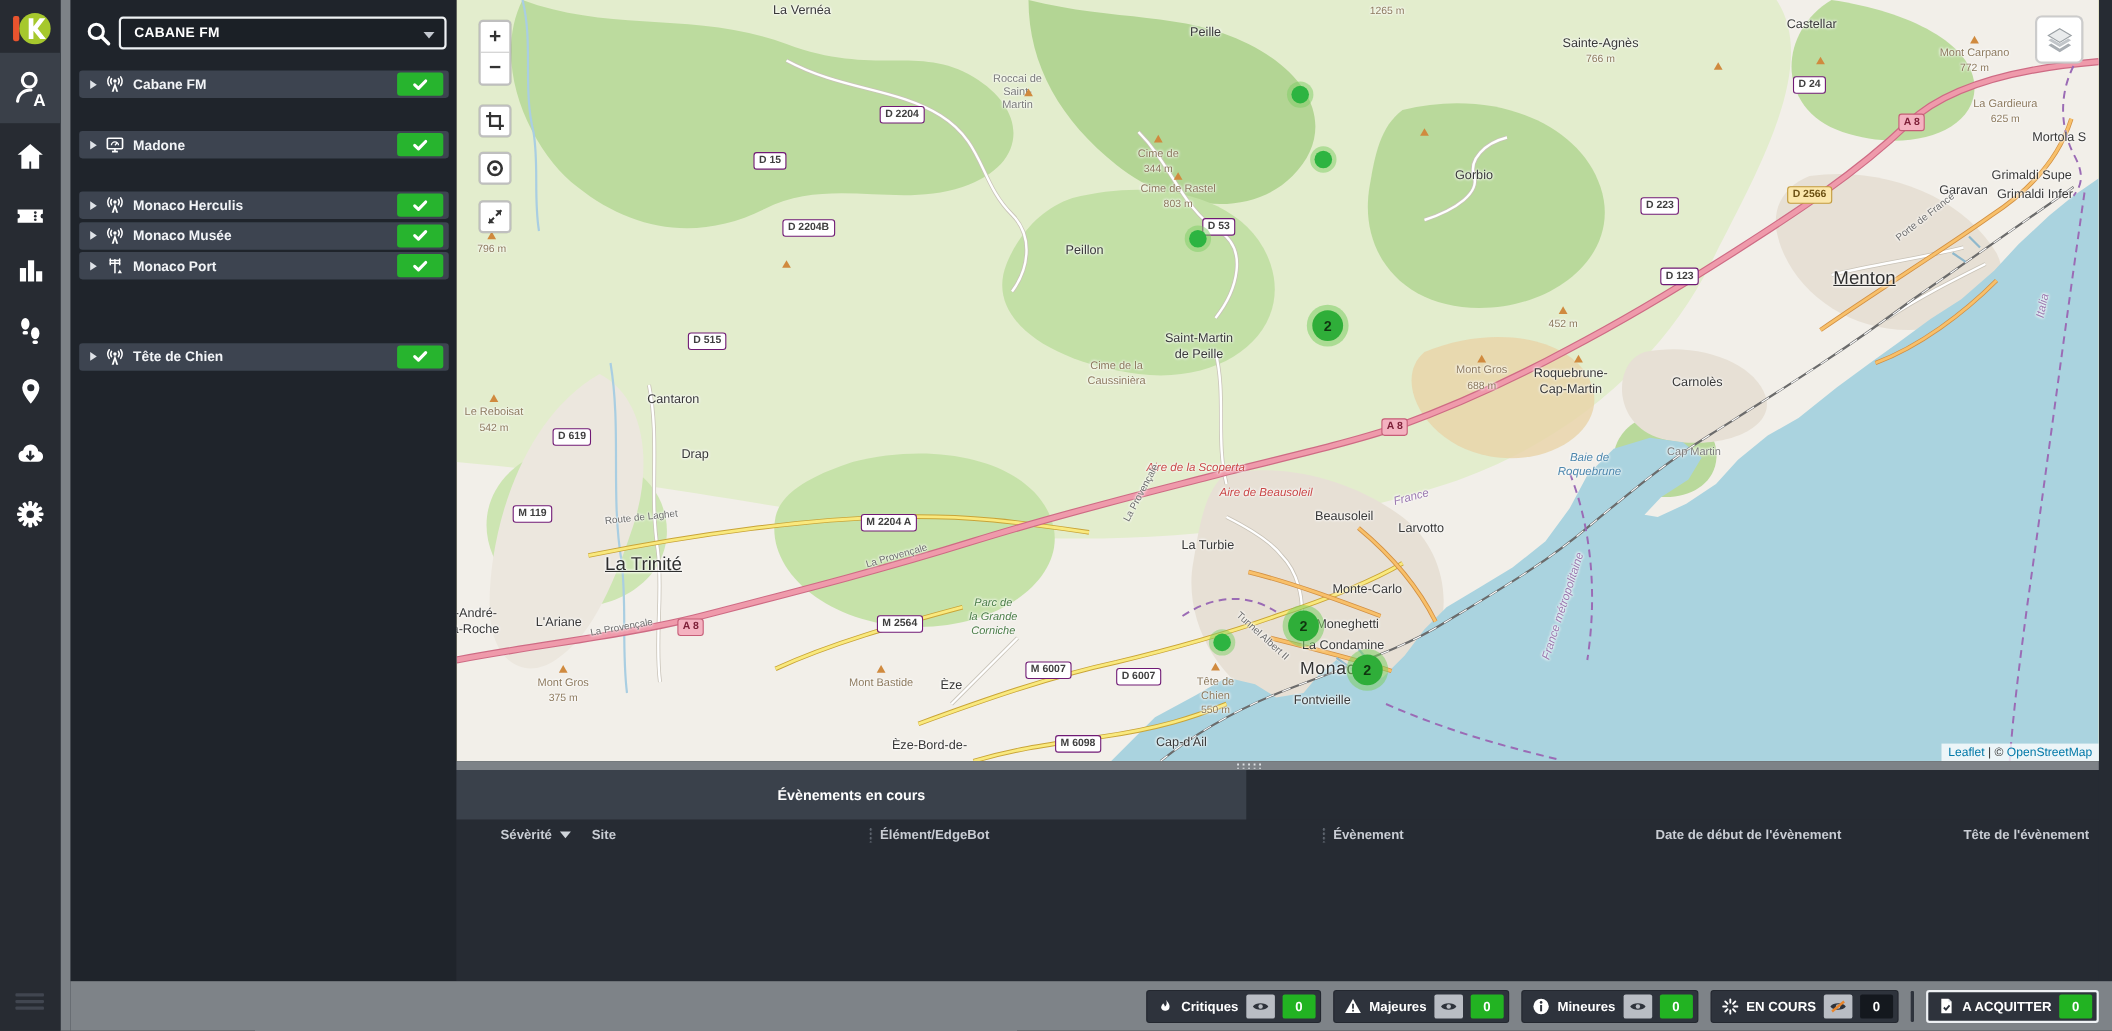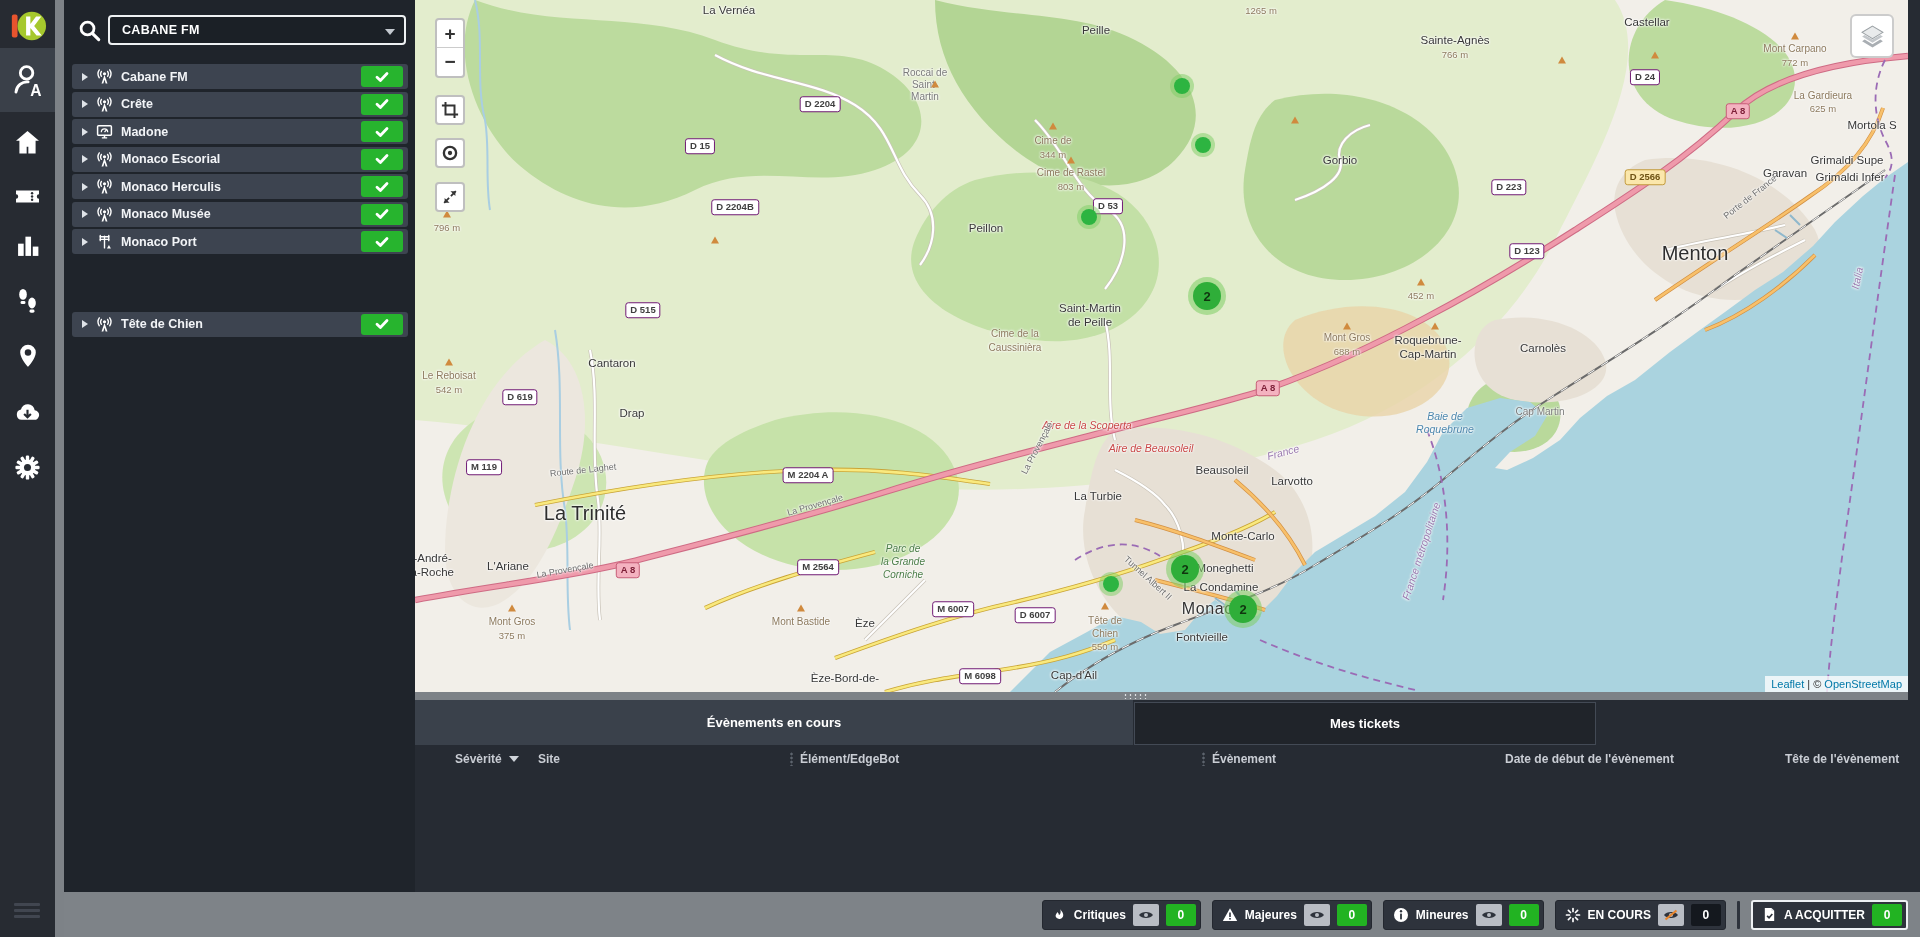--- a/index.html
+++ b/index.html
@@ -27,21 +27,21 @@
   .site-name { color:#f2f4f7; font-size:12.5px; font-weight:bold; white-space:nowrap; flex:1; }
   .site-check { width:42px; height:21px; background:#27b42e; border-radius:3px; margin-right:5px; flex:none;
     display:flex; align-items:center; justify-content:center; cursor:pointer; }
 
   
   #map { position:absolute; left:415px; top:0; width:1493px; height:692px; background:#fef9c3; overflow:hidden; cursor:grab; }
   #map-labels { position:absolute; inset:0; pointer-events:none; }
   .lbl { position:absolute; transform:translate(-50%,-50%); white-space:nowrap; color:#4c4c4c; font-size:10.5px;
     text-shadow:0 0 3px #fff,0 0 3px #fff,0 0 2px #fff; }
   .lbl.town { font-size:11.5px; color:#383838; }
-  .lbl.city { font-size:20px; color:#2e2e2e; }
+  .lbl.city { font-size:17px; color:#2e2e2e;text-decoration:underline; }
   .lbl.country { font-size:16px; color:#333; letter-spacing:.6px; }
   .lbl.locality { color:#7b7b7b; font-size:10px; }
   .lbl.peak { color:#8d7a5e; font-size:10px; }
   .lbl.elev { color:#8d7a5e; font-size:9.5px; }
   .lbl.water { color:#4d87ad; font-style:italic; font-size:10.5px; }
   .lbl.boundary { color:#9b7ab0; font-style:italic; font-size:10.5px; }
   .lbl.park { color:#4b7d48; font-style:italic; font-size:10px; }
   .lbl.aire { color:#c94747; font-style:italic; font-size:10.5px; }
   .lbl.road-name { color:#6d6d6d; font-size:9px; }
   .shield { position:absolute; transform:translate(-50%,-50%); font-size:9.5px; font-weight:bold; line-height:1;
@@ -210,73 +210,31 @@
           <path d="M8 6.5 5.2 14.6h1.7L8 10.9l1.1 3.7h1.7Z" fill="#fff"></path>
         </svg>
       </span>
       <span class="site-name">Cabane FM</span>
       <span class="site-check">
         <svg viewBox="0 0 14 12" width="14" height="12">
           <path d="M2 6.2 5.4 9.4 12 2.6" fill="none" stroke="#fff" stroke-width="2.8" stroke-linecap="round" stroke-linejoin="round"></path>
         </svg>
       </span>
     </div>
-  <div class="site-row" style="top:91.5px">
-      <span class="row-caret"></span>
-      <span class="site-icon">
-        <svg viewBox="0 0 16 16" width="17" height="17">
-          <g fill="none" stroke="#fff" stroke-width="1.3" stroke-linecap="round">
-            <path d="M3.1 1.8a6.6 6.6 0 0 0 0 7.4"></path>
-            <path d="M5.1 3.2a4 4 0 0 0 0 4.6"></path>
-            <path d="M12.9 1.8a6.6 6.6 0 0 1 0 7.4"></path>
-            <path d="M10.9 3.2a4 4 0 0 1 0 4.6"></path>
-          </g>
-          <circle cx="8" cy="5.4" r="1.5" fill="#fff"></circle>
-          <path d="M8 6.5 5.2 14.6h1.7L8 10.9l1.1 3.7h1.7Z" fill="#fff"></path>
-        </svg>
-      </span>
-      <span class="site-name">Crête</span>
-      <span class="site-check">
-        <svg viewBox="0 0 14 12" width="14" height="12">
-          <path d="M2 6.2 5.4 9.4 12 2.6" fill="none" stroke="#fff" stroke-width="2.8" stroke-linecap="round" stroke-linejoin="round"></path>
-        </svg>
-      </span>
-    </div>
   <div class="site-row" style="top:119px">
       <span class="row-caret"></span>
       <span class="site-icon">
         <svg viewBox="0 0 16 16" width="17" height="17">
           <rect x="1.5" y="2.5" width="13" height="9" rx="1" fill="none" stroke="#fff" stroke-width="1.4"></rect>
           <path d="M5 8.6a3 3 0 0 1 6 0" fill="none" stroke="#fff" stroke-width="1.2"></path>
           <path d="M8 8.6 10 6.2" stroke="#fff" stroke-width="1.2"></path>
           <path d="M5.5 14h5M8 11.5V14" stroke="#fff" stroke-width="1.4"></path>
         </svg>
       </span>
       <span class="site-name">Madone</span>
-      <span class="site-check">
-        <svg viewBox="0 0 14 12" width="14" height="12">
-          <path d="M2 6.2 5.4 9.4 12 2.6" fill="none" stroke="#fff" stroke-width="2.8" stroke-linecap="round" stroke-linejoin="round"></path>
-        </svg>
-      </span>
-    </div>
-  <div class="site-row" style="top:146.5px">
-      <span class="row-caret"></span>
-      <span class="site-icon">
-        <svg viewBox="0 0 16 16" width="17" height="17">
-          <g fill="none" stroke="#fff" stroke-width="1.3" stroke-linecap="round">
-            <path d="M3.1 1.8a6.6 6.6 0 0 0 0 7.4"></path>
-            <path d="M5.1 3.2a4 4 0 0 0 0 4.6"></path>
-            <path d="M12.9 1.8a6.6 6.6 0 0 1 0 7.4"></path>
-            <path d="M10.9 3.2a4 4 0 0 1 0 4.6"></path>
-          </g>
-          <circle cx="8" cy="5.4" r="1.5" fill="#fff"></circle>
-          <path d="M8 6.5 5.2 14.6h1.7L8 10.9l1.1 3.7h1.7Z" fill="#fff"></path>
-        </svg>
-      </span>
-      <span class="site-name">Monaco Escorial</span>
       <span class="site-check">
         <svg viewBox="0 0 14 12" width="14" height="12">
           <path d="M2 6.2 5.4 9.4 12 2.6" fill="none" stroke="#fff" stroke-width="2.8" stroke-linecap="round" stroke-linejoin="round"></path>
         </svg>
       </span>
     </div>
   <div class="site-row" style="top:201.5px">
       <span class="row-caret"></span>
       <span class="site-icon">
         <svg viewBox="0 0 16 16" width="17" height="17">
@@ -619,21 +577,20 @@
     <a>Leaflet</a><span> | © </span><a>OpenStreetMap</a>
   </div>
 </div>
 
 <div id="h-separator">
   <div id="drag-handle"></div>
 </div>
 <div id="events-panel">
   <div id="tabbar">
     <div class="tab" id="tab-events">Évènements en cours</div>
-    <div class="tab" id="tab-tickets">Mes tickets</div>
   </div>
   <div class="hcell" style="left:40px">
       <span>Sévèrité</span>
       <span class="sort-caret"></span>
     </div>
   <div class="hcell" style="left:123px">
       <span>Site</span>
     </div>
   <div class="hcell" style="left:375px">
       <span class="rz"></span>

